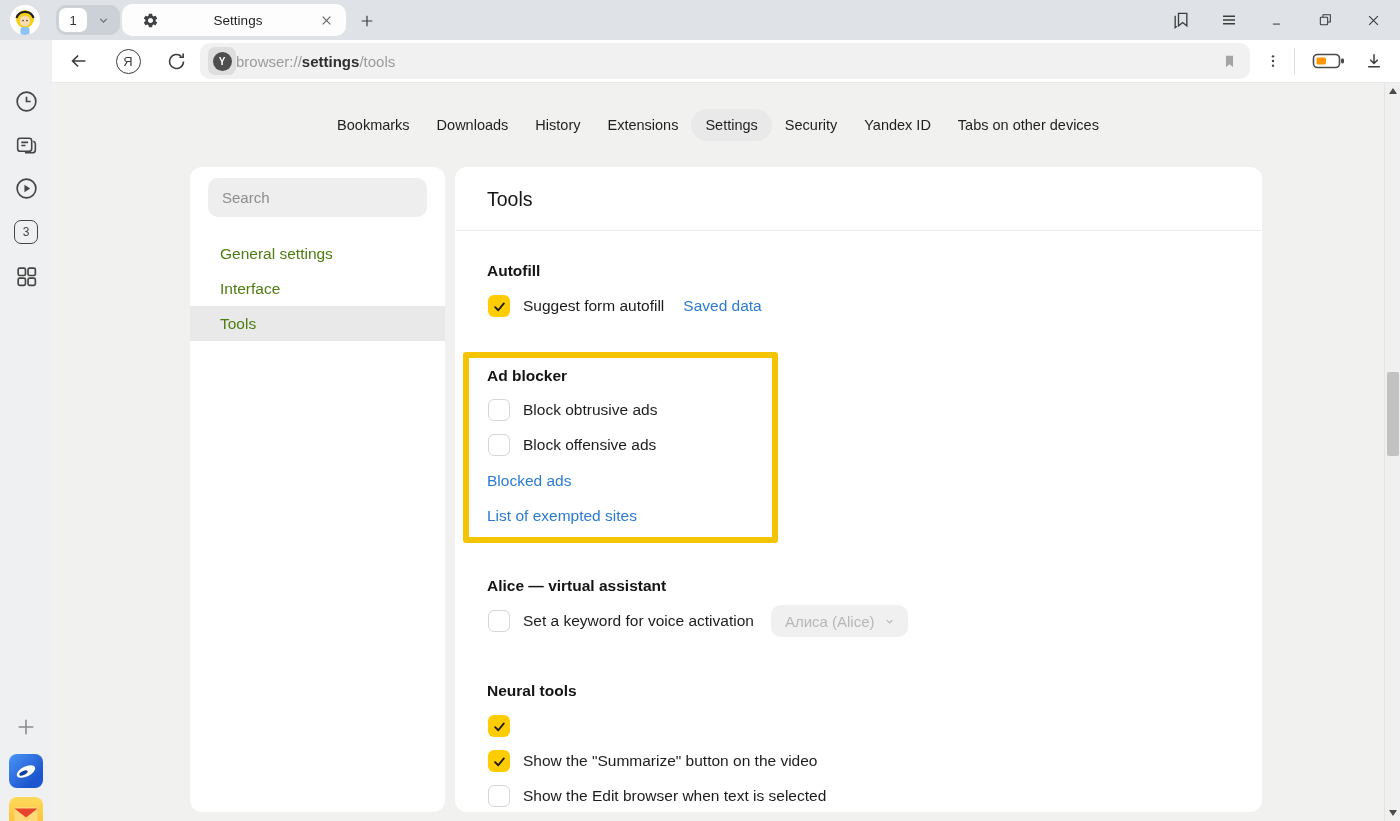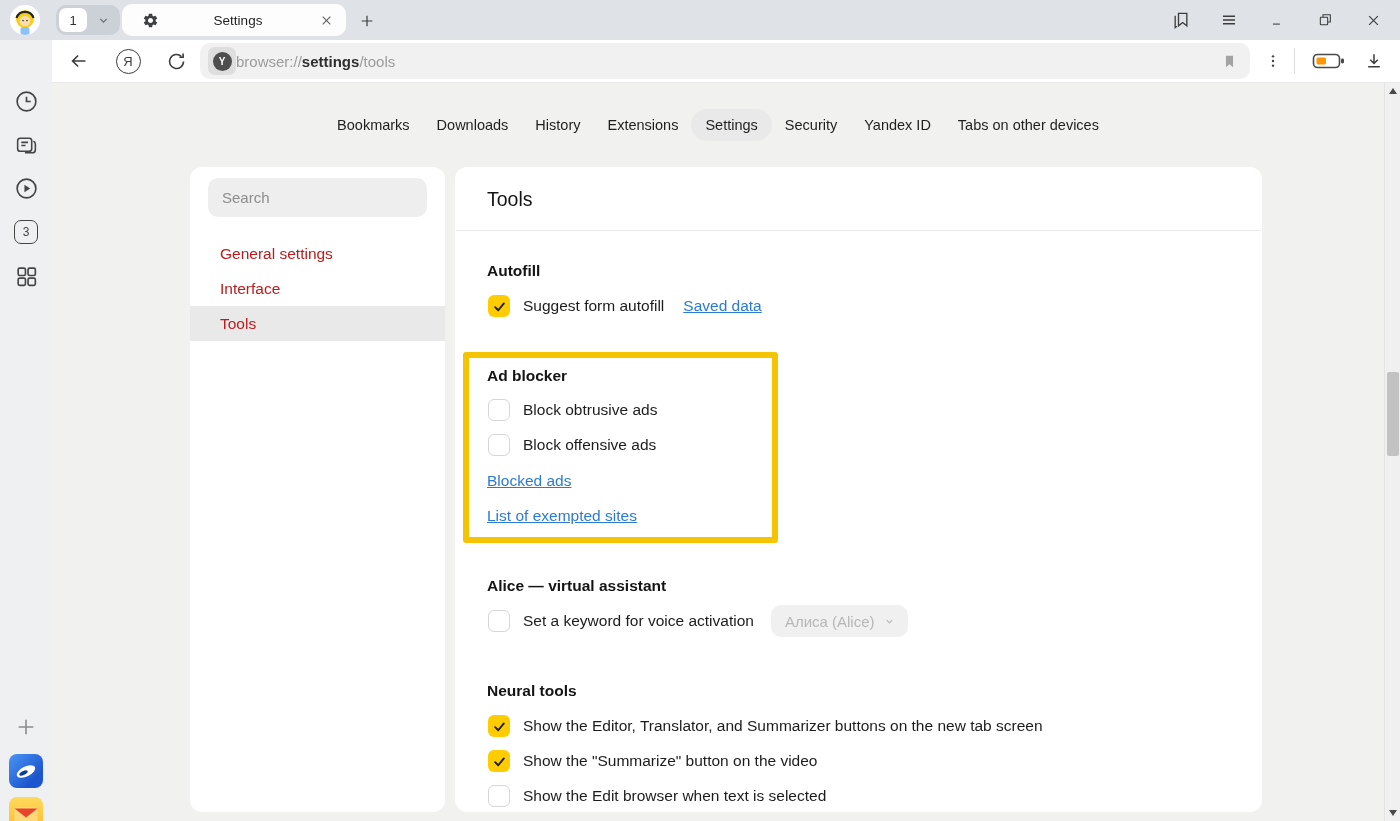--- a/index.html
+++ b/index.html
@@ -39,30 +39,30 @@
   .app-disk{background:linear-gradient(135deg,#4a95f5 0%,#1c55cf 75%);}
   .app-mail{background:linear-gradient(180deg,#ffd95c 0%,#fcbc2e 100%);}
   
   .nav{position:absolute;left:52px;right:16px;top:108px;height:34px;display:flex;justify-content:center;align-items:center;gap:27px;font-size:14.5px;color:#1f1f1f;}
   .nav-item{white-space:nowrap;cursor:default;}
   .nav-item.active{background:#e9e9e9;padding:8px 14px;margin:0 -14px;border-radius:18px;}
   .panel-left{position:absolute;left:190px;top:167px;width:255px;height:645px;background:#fff;border-radius:12px;}
   .panel-main{position:absolute;left:455px;top:167px;width:807px;height:645px;background:#fff;border-radius:12px;}
   .search{position:absolute;left:208px;top:178px;width:219px;height:39px;background:#eee;border:none;border-radius:10px;padding-left:14px;font-size:15px;color:#333;font-family:"Liberation Sans",sans-serif;outline:none;}
   .search::placeholder{color:#8d8d8d;}
-  .mi{position:absolute;left:190px;width:255px;height:35px;line-height:35px;padding-left:30px;font-size:15.5px;color:#b91c1c;cursor:default;}
+  .mi{position:absolute;left:190px;width:255px;height:35px;line-height:35px;padding-left:30px;font-size:15.5px;color:#4d7c0f;cursor:default;}
   .mi.active{background:#e9e9e9;}
   .page-title{position:absolute;left:487px;top:188px;font-size:19.5px;color:#141414;font-weight:500;}
   .title-divider{position:absolute;left:456px;top:230px;width:805px;height:1px;background:#ebebeb;}
   .sec-h{position:absolute;left:487px;font-size:15.5px;font-weight:700;color:#141414;}
   .row{position:absolute;left:488px;display:flex;align-items:center;gap:13px;font-size:15.5px;color:#1c1c1c;}
   .cb{width:22px;height:22px;border-radius:6px;flex:0 0 auto;display:flex;align-items:center;justify-content:center;}
   .cb.unchecked{background:#fff;border:1.5px solid #d6d6d6;}
   .cb.checked{background:#fc0;}
-  .link{color:#2b7bd3;cursor:pointer;text-decoration:underline;}
+  .link{color:#2b7bd3;cursor:pointer;}
   .link-abs{position:absolute;left:487px;font-size:15.5px;}
   .row .link{margin-left:6px;}
   .dropdown{height:32px;padding:0 13px 0 14px;border-radius:10px;background:#f0f0f0;color:#b7b7b7;font-size:15px;display:flex;align-items:center;gap:9px;margin-left:4px;text-align:center;}
   .hl{position:absolute;left:463px;top:352px;width:315px;height:191px;border:6px solid #f5c400;border-radius:3px;pointer-events:none;}
   
   .sb-track{position:absolute;right:0;top:83px;width:16px;height:738px;background:#f0f0f0;border-left:1px solid #e4e4e4;}
   .sb-thumb{position:absolute;left:2px;top:289px;width:12px;height:84px;background:#c2c2c2;border-radius:2px;}
   .tri-up{position:absolute;left:4px;top:5px;width:0;height:0;border-left:4px solid transparent;border-right:4px solid transparent;border-bottom:6px solid #4a4a4a;}
   .tri-dn{position:absolute;left:4px;bottom:5px;width:0;height:0;border-left:4px solid transparent;border-right:4px solid transparent;border-top:6px solid #4a4a4a;}
 </style>
@@ -304,21 +304,20 @@
     </span>
   </div>
 
   <div class="sec-h" style="top:682px">Neural tools</div>
   <div class="row" style="top:715px">
     <span class="cb checked">
       <svg width="15" height="15" viewBox="0 0 24 24" fill="none" stroke="#1c1c1c" stroke-width="3" stroke-linecap="round" stroke-linejoin="round">
           <polyline points="5,13 10,18 19,7"></polyline>
         </svg>
     </span>
-    <span>Show the Editor, Translator, and Summarizer buttons on the new tab screen</span>
   </div>
   <div class="row" style="top:750px">
     <span class="cb checked">
       <svg width="15" height="15" viewBox="0 0 24 24" fill="none" stroke="#1c1c1c" stroke-width="3" stroke-linecap="round" stroke-linejoin="round">
           <polyline points="5,13 10,18 19,7"></polyline>
         </svg>
     </span>
     <span>Show the "Summarize" button on the video</span>
   </div>
   <div class="row" style="top:785px">

